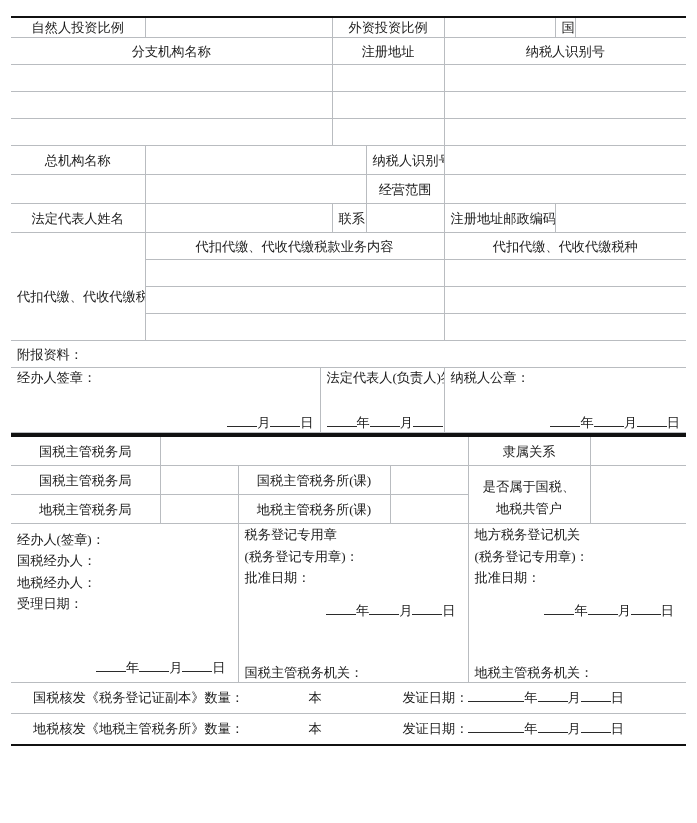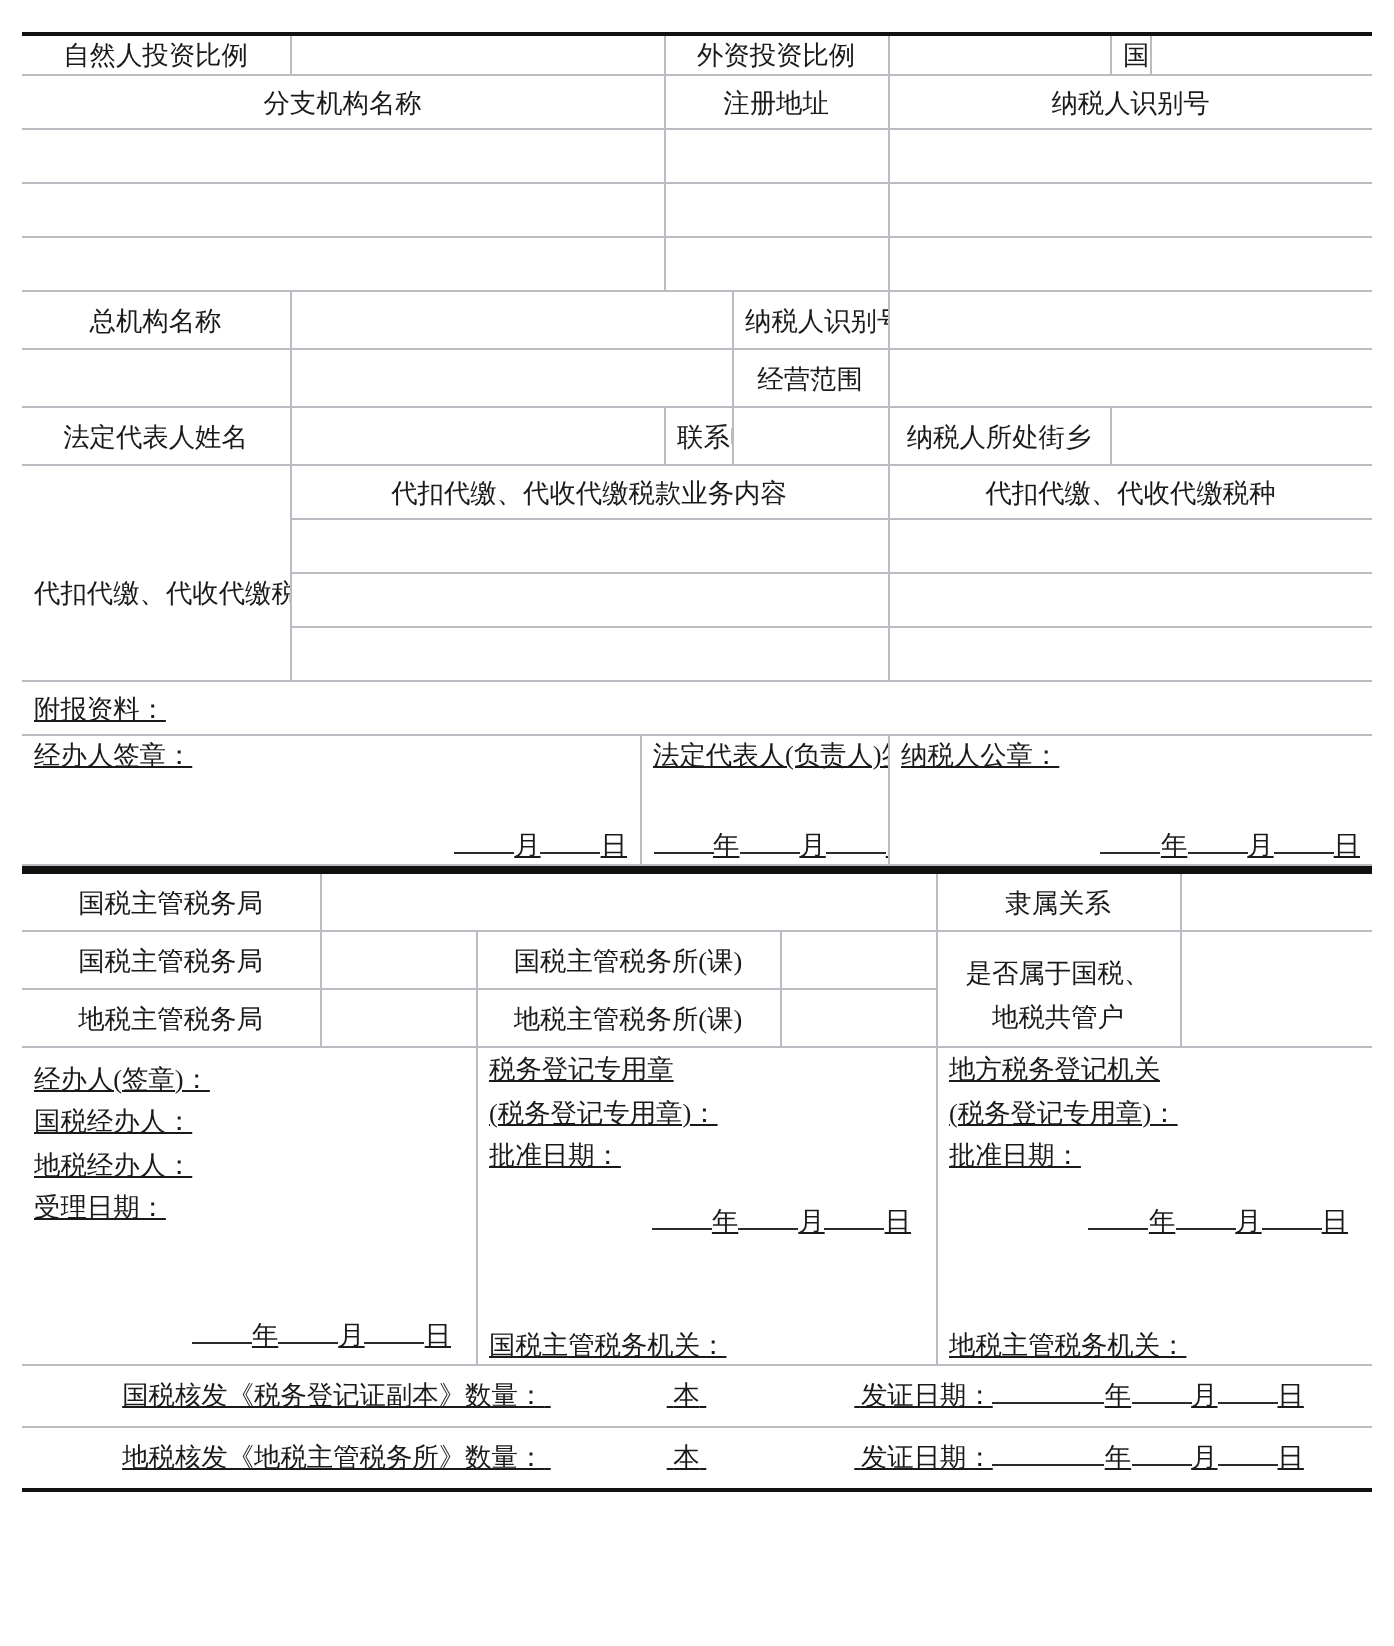--- a/index.html
+++ b/index.html
@@ -30,21 +30,21 @@
   table.frm td {
     border: 1px solid #b9bcc0;
     padding: 0 6px;
     font-size: 13.2px;
     line-height: 1.45;
     vertical-align: middle;
     overflow: hidden;
     white-space: nowrap;
   }
   .ctr { text-align: center; }
-  .lft { text-align: left; text-decoration: underline; }
+  .lft { text-align: left; }
   .vtop { vertical-align: top; }
 
   
   .topline {
     border-top: 2.2px solid #111 !important;
   }
   .botline {
     border-bottom: 2.2px solid #111 !important;
   }
   .noL { border-left: none !important; }
@@ -88,21 +88,21 @@
   .approve {
     height: 138px;
     vertical-align: top;
     padding-top: 6px;
     white-space: normal;
   }
   .approve .ln { white-space: nowrap; line-height: 1.62; }
   .approve .dt { text-align: right; padding-right: 6px; padding-top: 12px; white-space: nowrap;}
   .approve .lastln { padding-top: 5px; white-space: nowrap; margin-top: 38px; }
 
-  .certrow td { height: 30px; text-align: center; }
+  .certrow td { height: 30px; }
 </style>
 </head>
 <body>
 
 <div class="page">
 
   <table class="frm">
     <colgroup>
       <col style="width:134px">
       <col style="width:77px">
@@ -161,21 +161,21 @@
       <td colspan="6"></td>
       <td class="ctr">经营范围</td>
       <td class="noR" colspan="3"></td>
     </tr>
 
     <tr>
       <td class="ctr noL" style="height:28px">法定代表人姓名</td>
       <td colspan="3"></td>
       <td class="ctr" colspan="3">联系电话</td>
       <td></td>
-      <td class="ctr">纳税人所处街乡</td>
+      <td class="ctr">注册地址邮政编码</td>
       <td class="noR" colspan="2"></td>
     </tr>
 
     <tr>
       <td class="ctr noL wrapcell vtop" rowspan="4" style="padding-top:20px;line-height:1.75">代扣代缴、代收代缴税款业务情况</td>
       <td class="ctr" colspan="7" style="height:26px">代扣代缴、代收代缴税款业务内容</td>
       <td class="ctr noR" colspan="3">代扣代缴、代收代缴税种</td>
     </tr>
     <tr>
       <td colspan="7" style="height:26px"></td>

